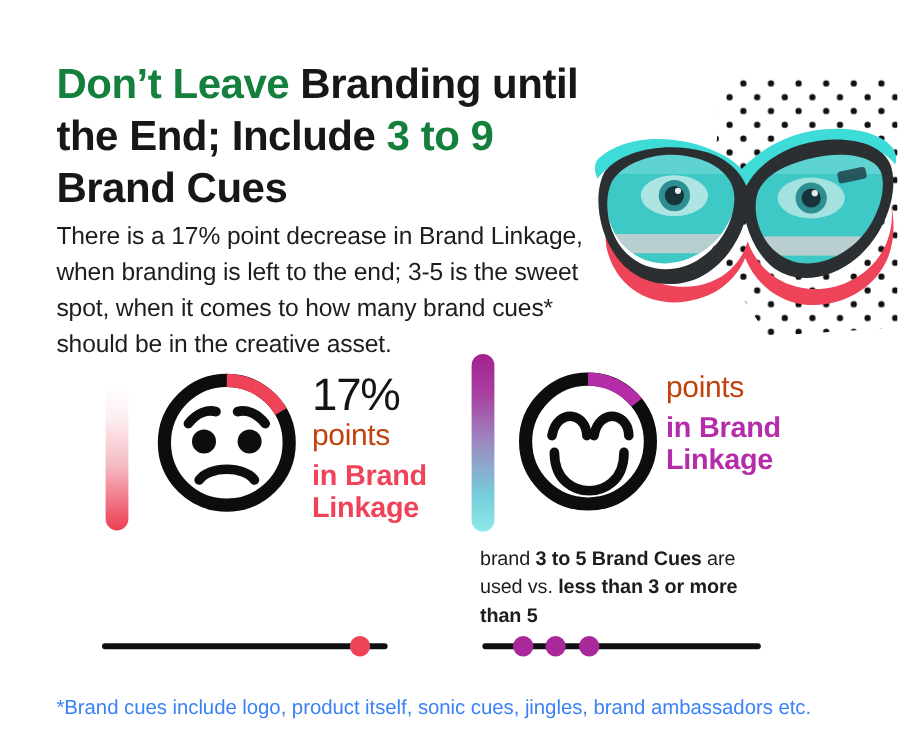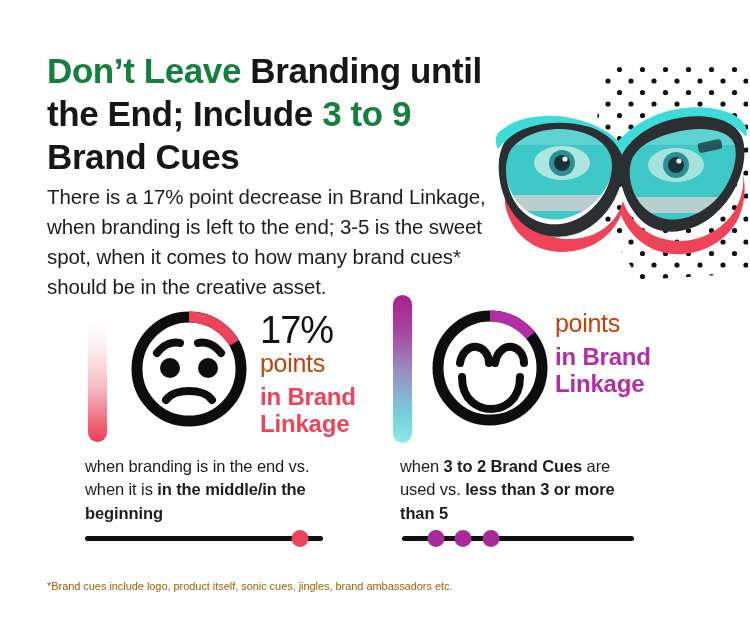--- a/index.html
+++ b/index.html
@@ -168,22 +168,22 @@
     transform: translateX(-50%);
   }
   .stat-block.left .slider-dot  { background: #ef4359; }
   .stat-block.right .slider-dot { background: #a9299a; }
 
   
   .footnote {
     position: absolute;
     left: 47px;
     top: 580px;
-    font-size: 11px;
-    color: #a16207;
+    font-size: 17px;
+    color: #3b82f6;
     letter-spacing: -0.05px;
   }
 </style>
 </head>
 <body>
 
 <div id="page">
 
   <h1 class="headline">
     <span class="accent">Don’t Leave</span><span> Branding until the End; Include </span><span class="accent">3 to 9</span><span> Brand Cues</span>
@@ -262,21 +262,20 @@
 
     <div class="stat-text">
       <div class="stat-pct">17%</div>
       <div class="stat-points">points</div>
       <div class="stat-sub">
         <span>in Brand</span><br>
         <span>Linkage</span>
       </div>
     </div>
 
-    <div class="caption"><span>when branding is in the end vs. when it is </span><b>in the middle/in the beginning</b></div>
 
     <div class="slider">
       <div class="slider-line"></div>
     <div class="slider-dot" style="left: 90.5%;"></div>
       </div>
   </div>
 
   <div class="stat-block right">
 
     <div class="gradient-bar"></div>
@@ -292,21 +291,21 @@
     </div>
 
     <div class="stat-text">
       <div class="stat-points">points</div>
       <div class="stat-sub">
         <span>in Brand</span><br>
         <span>Linkage</span>
       </div>
     </div>
 
-    <div class="caption"><span>when </span><b>3 to 2 Brand Cues</b><span> are used vs. </span><b>less than 3 or more than 5</b></div>
+    <div class="caption"><span>brand </span><b>3 to 5 Brand Cues</b><span> are used vs. </span><b>less than 3 or more than 5</b></div>
 
     <div class="slider">
       <div class="slider-line"></div>
     <div class="slider-dot" style="left: 14.5%;"></div>
         <div class="slider-dot" style="left: 26.5%;"></div>
         <div class="slider-dot" style="left: 38.5%;"></div>
       </div>
   </div>
 
   <div class="footnote">*Brand cues include logo, product itself, sonic cues, jingles, brand ambassadors etc.</div>

